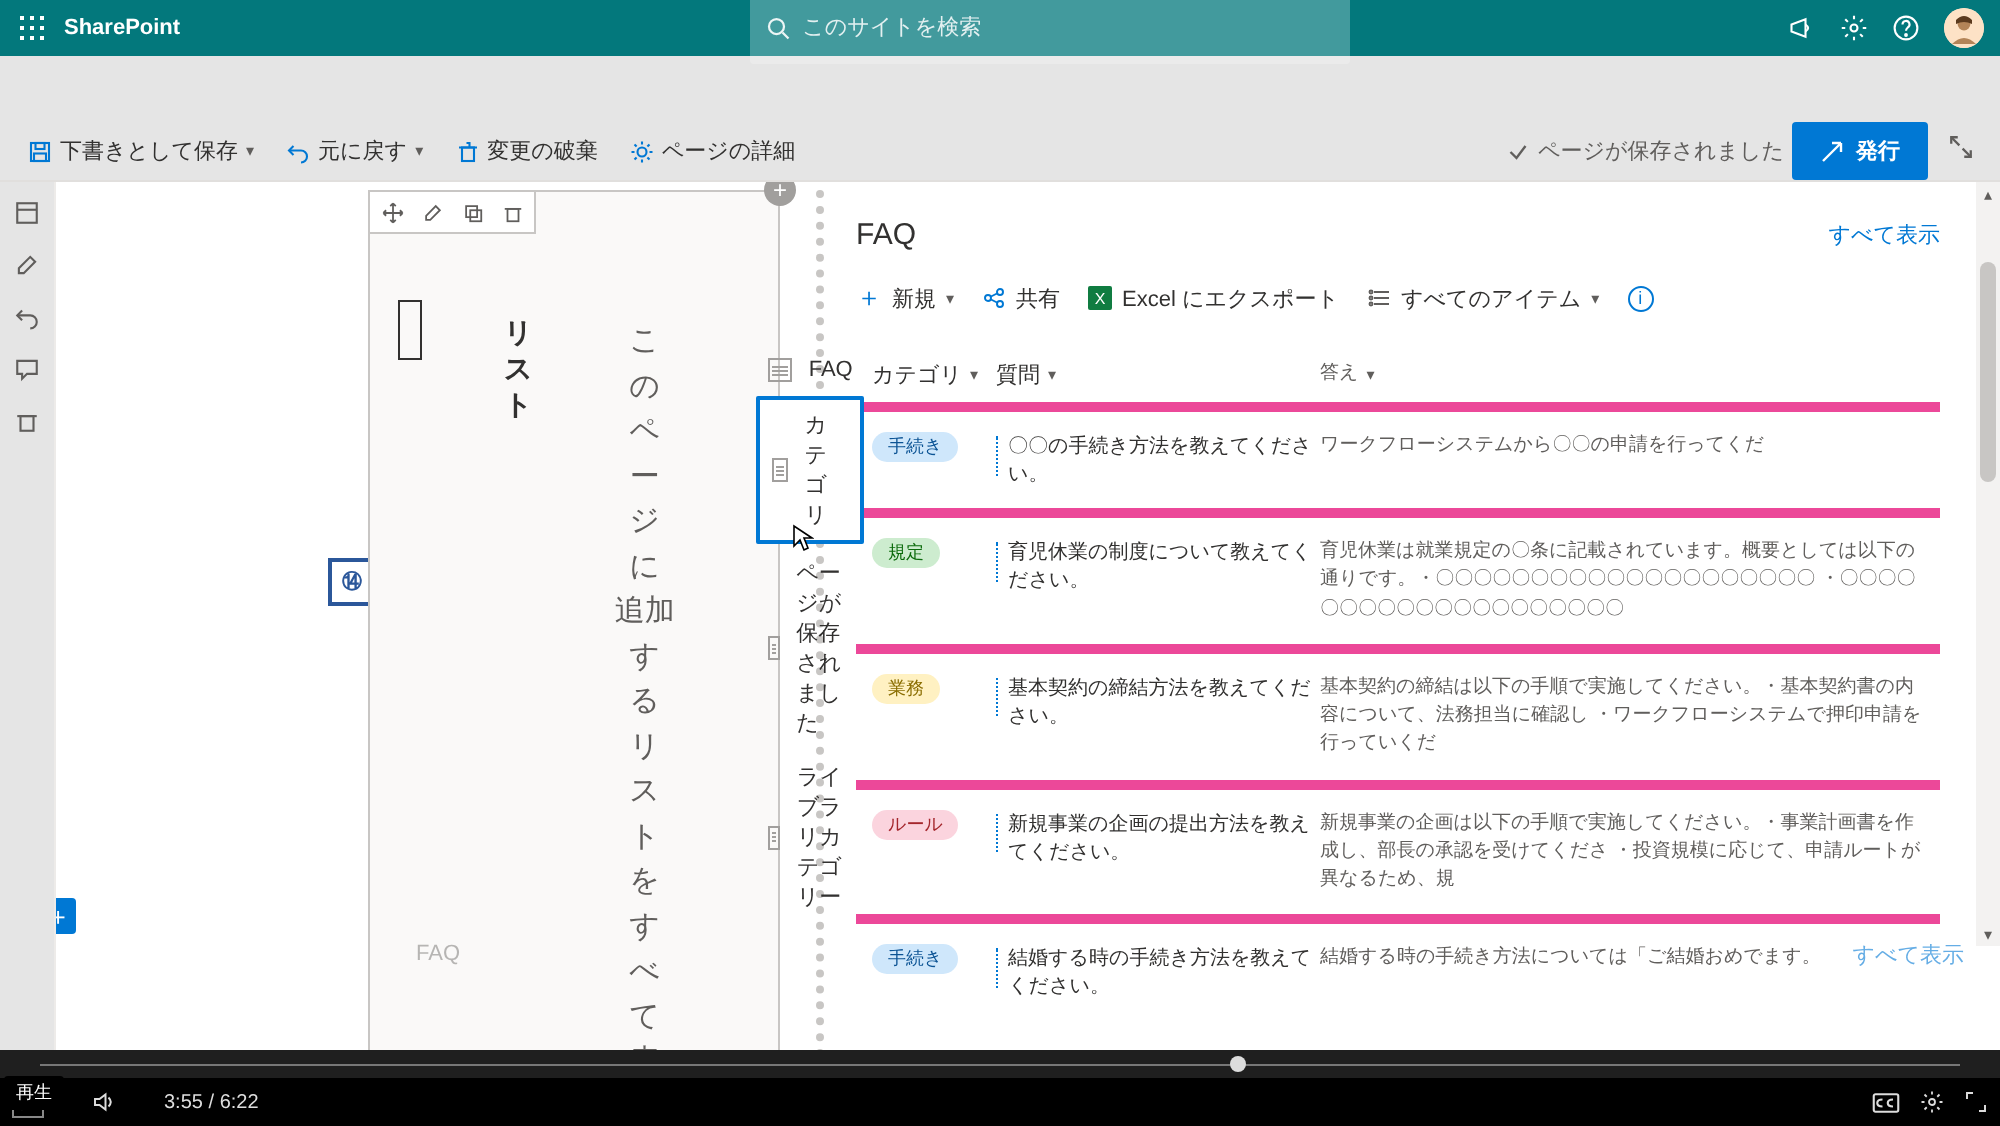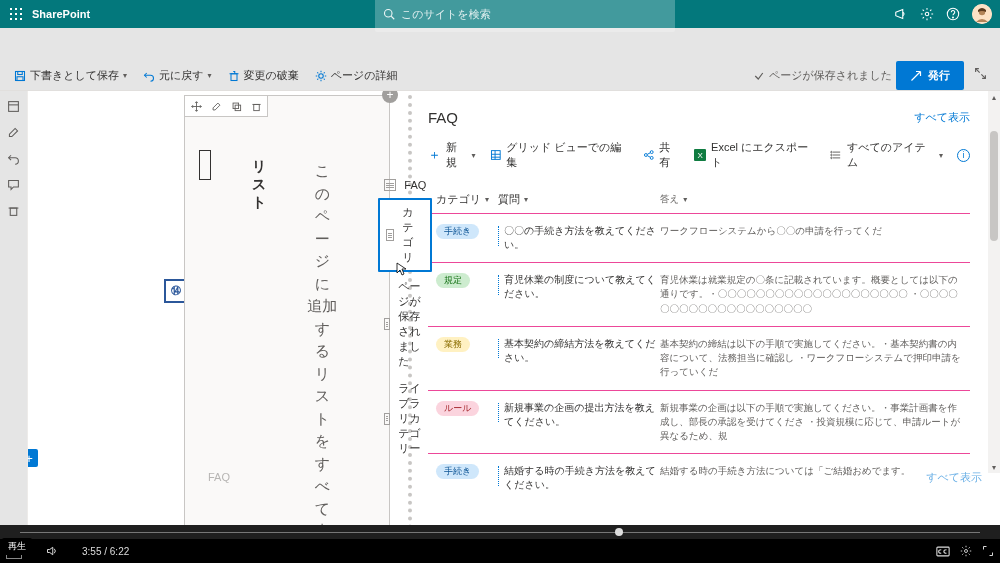--- a/index.html
+++ b/index.html
@@ -66,21 +66,21 @@
     .list-cmd { display:flex; align-items:center; gap: 14px; margin-top: 14px; font-size:11px; color:#323130; }
     .list-cmd .lc { display:flex; gap:5px; align-items:center; cursor:pointer; }
     .list-cmd .blue { color:#0078d4; font-size: 13px; }
     .list-cmd .excel-ic{width:12px;height:12px;background:#107c41;color:#fff;display:flex;align-items:center;justify-content:center;font-size:8px;border-radius:1px;}
     .list-cmd .info-ic{width:13px;height:13px;border:1px solid #0078d4;border-radius:50%;color:#0078d4;display:flex;align-items:center;justify-content:center;font-size:9px;}
 
     .faq-table { margin-top: 16px; }
     .faq-thead { display:flex; font-size:11px; color:#323130; padding: 6px 8px; }
     .faq-thead .th { display:flex; gap:4px; align-items:center; }
     .c1{width:62px;} .c2{width:162px;} .c3{flex:1;}
-    .faq-row { display:flex; padding: 10px 8px; font-size:10px; color:#323130; border-top:1px solid #ec4899; }
+    .faq-row { display:flex; padding: 10px 8px; font-size:10px; color:#323130; border-top:5px solid #ec4899; }
     .badge { display:inline-block; padding: 1px 8px; border-radius: 9px; font-size:9px; }
     .b-blue{background:#cfe7fb;color:#0b5394;} .b-green{background:#cdeccf;color:#0b6a0b;} .b-yellow{background:#fff1c2;color:#8a6d00;text-align:right;} .b-pink{background:#fbd4de;color:#a4262c;}
     .c2 .q { position:relative; padding-left:6px;} .c2 .q::before{content:"";position:absolute;left:0;top:2px;width:1px;height:70%;border-left:1px dotted #0078d4;}
     .c3 { color:#605e5c; line-height:1.5; font-size:9.5px; }
 
     
     .section-row { display:flex; align-items:center; gap: 20px; padding: 24px 30px 0 162px; }
 
     
     .scroll-track{position:absolute;right:0;top:0;bottom:52px;width:12px;background:#f3f2f1;}
@@ -348,29 +348,20 @@
               <div class="all">すべて表示</div>
             </div>
             <div class="list-cmd">
               <div class="lc">
                   <span class="blue">＋</span>
                   <span>新規</span>
                   <span class="cmd-chev">▾</span>
                 </div>
               <div class="lc">
                 <svg width="12" height="12" viewBox="0 0 16 16" fill="none" stroke="#0078d4" stroke-width="1.3">
-                    <rect x="2" y="2" width="12" height="12"></rect>
-                    <line x1="2" y1="7" x2="14" y2="7"></line>
-                    <line x1="2" y1="11" x2="14" y2="11"></line>
-                    <line x1="7" y1="2" x2="7" y2="14"></line>
-                  </svg>
-                <span>グリッド ビューでの編集</span>
-              </div>
-              <div class="lc">
-                <svg width="12" height="12" viewBox="0 0 16 16" fill="none" stroke="#0078d4" stroke-width="1.3">
                     <circle cx="4" cy="8" r="2"></circle>
                     <circle cx="12" cy="4" r="2"></circle>
                     <circle cx="12" cy="12" r="2"></circle>
                     <line x1="6" y1="7" x2="10" y2="5"></line>
                     <line x1="6" y1="9" x2="10" y2="11"></line>
                   </svg>
                 <span>共有</span>
               </div>
               <div class="lc">
                   <span class="excel-ic">X</span>

